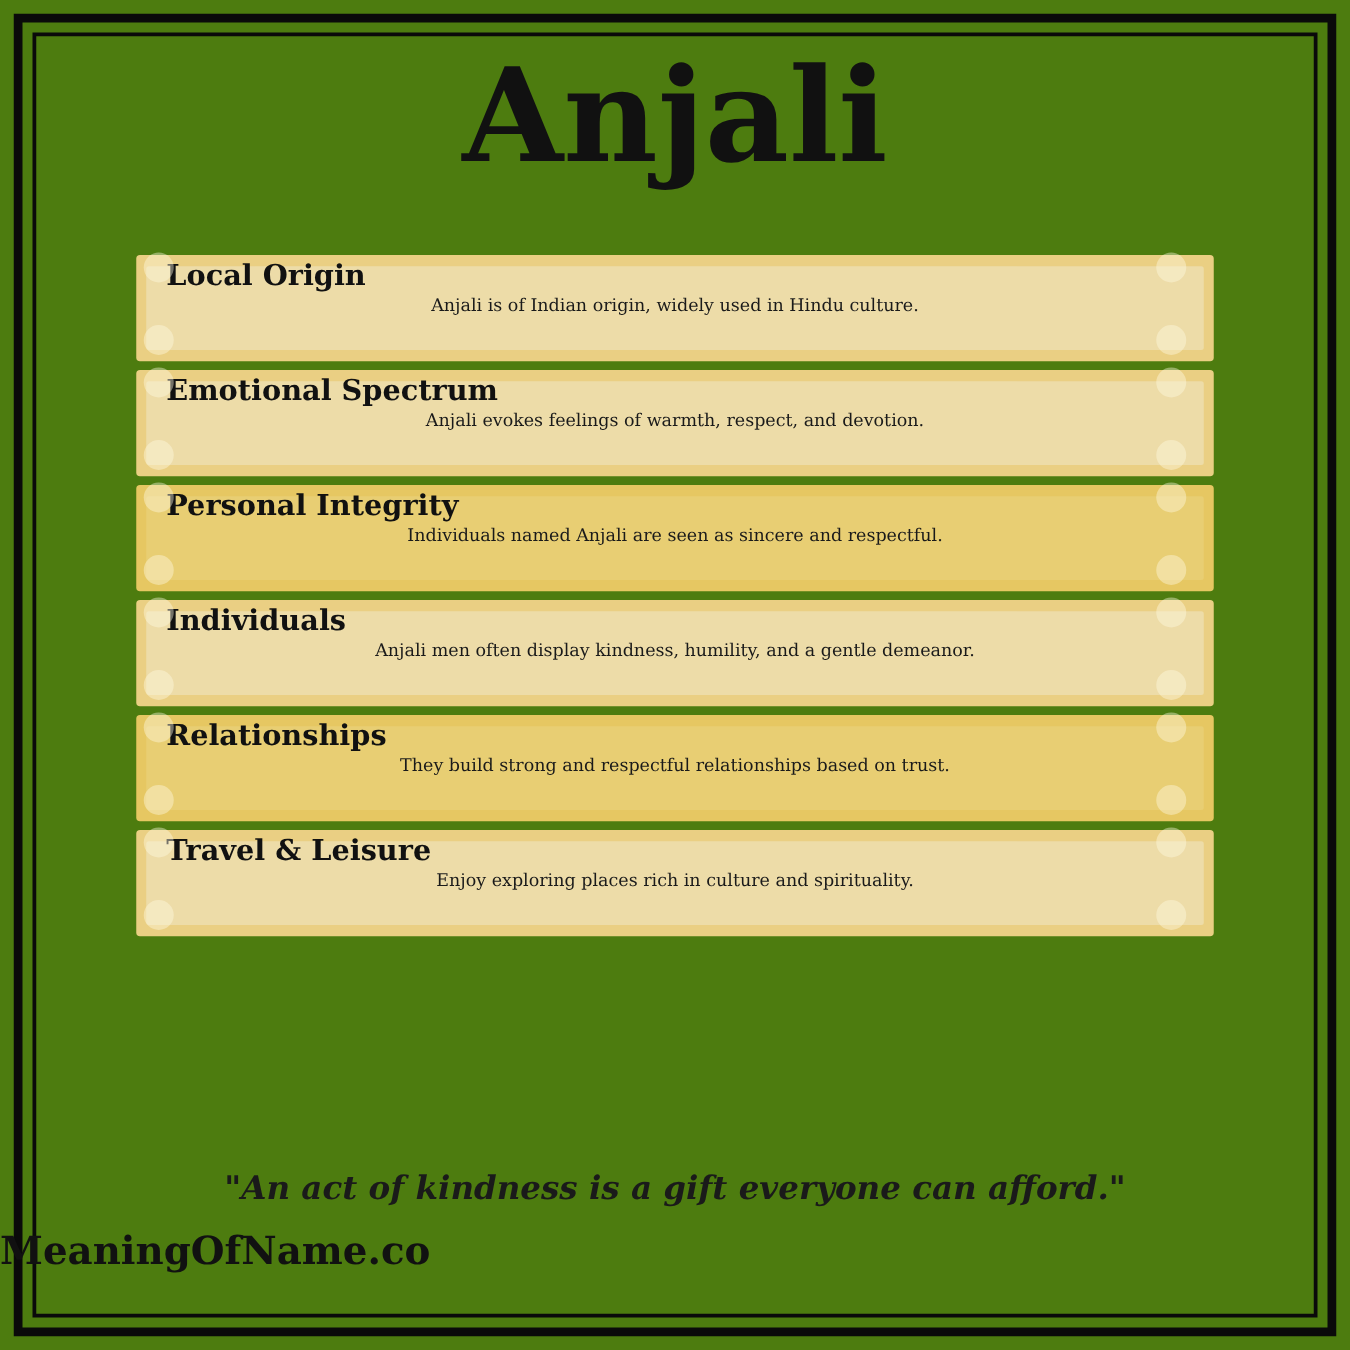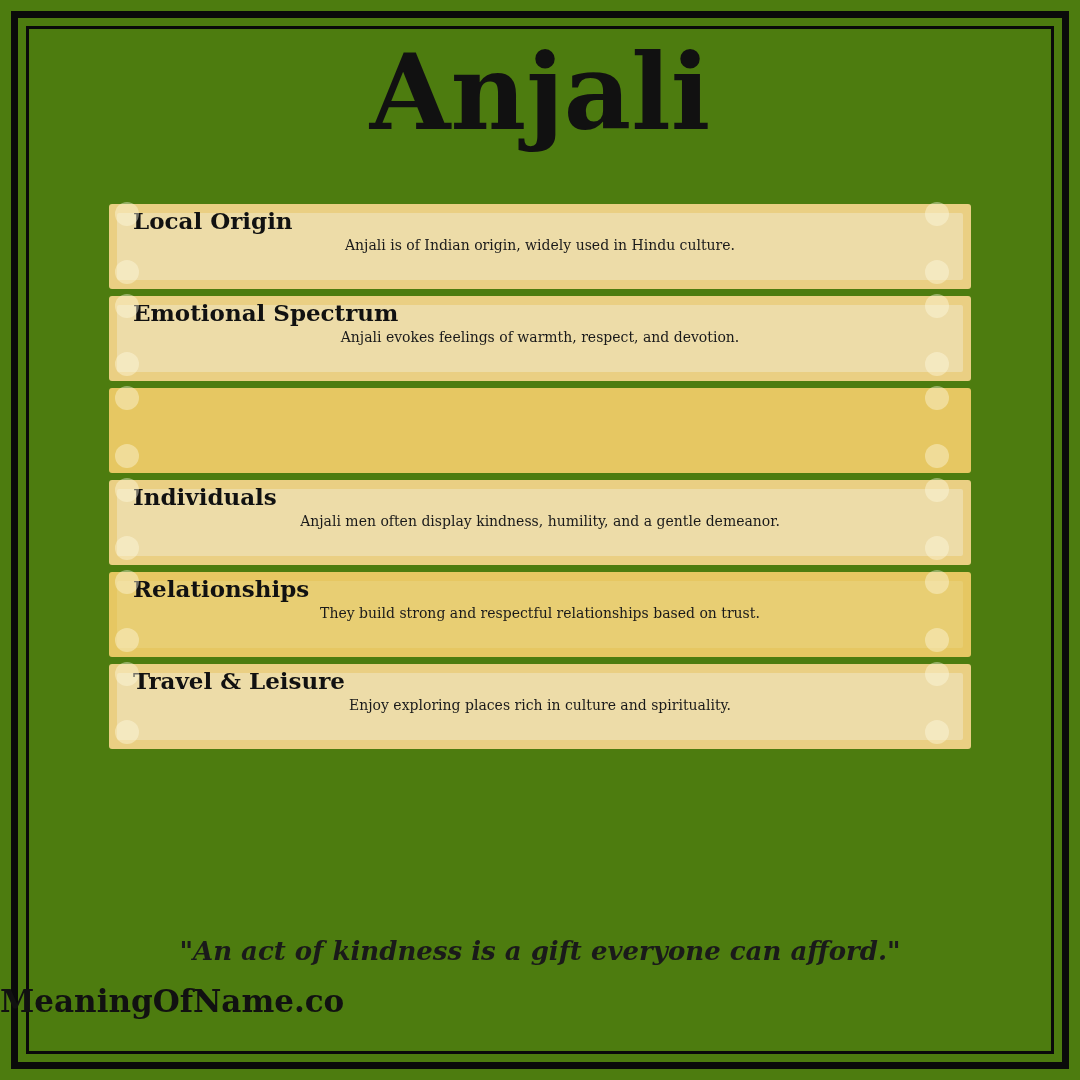--- a/index.html
+++ b/index.html
@@ -196,20 +196,24 @@
         <div class="card-desc">Anjali evokes feelings of warmth, respect, and devotion.</div>
       </div>
       <span class="dot tl"></span>
       <span class="dot bl"></span>
       <span class="dot tr"></span>
       <span class="dot br"></span>
     </div>
 
     <div class="card-wrap">
       <div class="card-frame dark"></div>
+      <div class="card-panel dark">
+        <div class="card-title">Personal Integrity</div>
+        <div class="card-desc">Individuals named Anjali are seen as sincere and respectful.</div>
+      </div>
       <span class="dot tl"></span>
       <span class="dot bl"></span>
       <span class="dot tr"></span>
       <span class="dot br"></span>
     </div>
 
     <div class="card-wrap">
       <div class="card-frame light"></div>
       <div class="card-panel light">
         <div class="card-title">Individuals</div>

